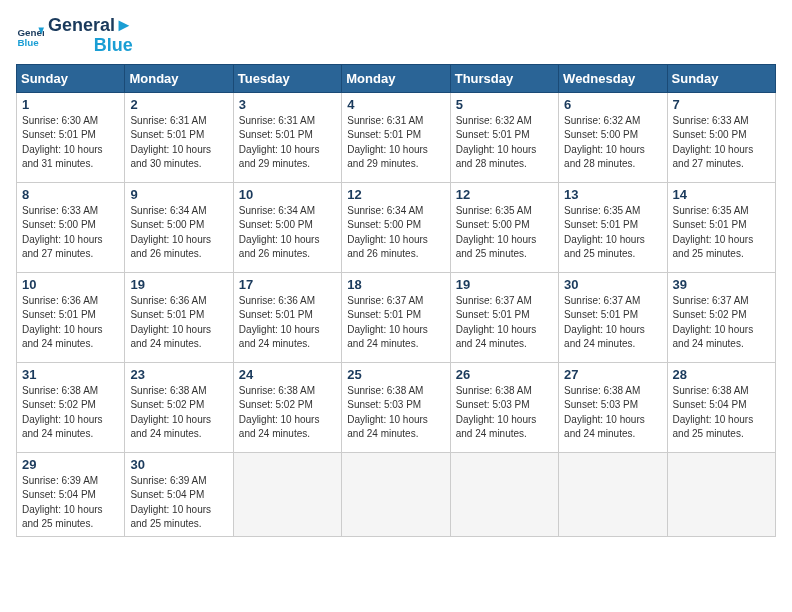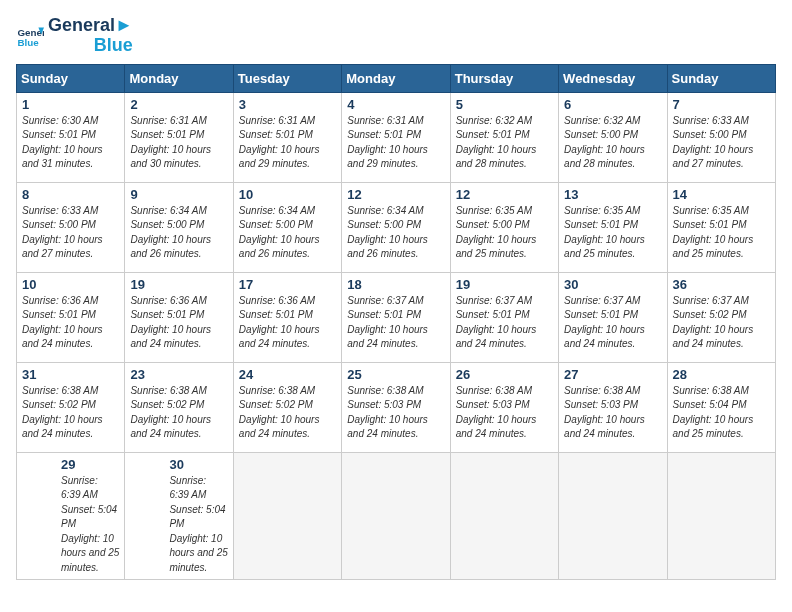--- a/index.html
+++ b/index.html
@@ -78,25 +78,23 @@
       font-size: 13px;
       font-weight: bold;
       color: #1a3a5c;
       display: block;
       margin-bottom: 2px;
     }
     .day-detail {
       font-size: 10px;
       line-height: 1.45;
       color: #333;
-      font-style: italic;
     }
     tr:last-child td {
       height: 70px;
-      padding-left: 44px;
     }
   </style>
 </head>
 <body>
 
 <div class="header">
   <div class="logo">
     <svg class="logo-icon" viewBox="0 0 40 40">
       <text x="2" y="20" font-size="14" font-weight="bold" fill="#1a3a5c">General</text>
       <text x="2" y="34" font-size="14" font-weight="bold" fill="#1a9ed4">Blue</text>
@@ -205,21 +203,21 @@
         </td>
         <td>
           <span class="day-num">19</span>
         <div class="day-detail">Sunrise: 6:37 AM<br>Sunset: 5:01 PM<br>Daylight: 10 hours and 24 minutes.</div>
         </td>
         <td>
           <span class="day-num">30</span>
         <div class="day-detail">Sunrise: 6:37 AM<br>Sunset: 5:01 PM<br>Daylight: 10 hours and 24 minutes.</div>
         </td>
         <td>
-          <span class="day-num">36</span>
+          <span class="day-num">39</span>
         <div class="day-detail">Sunrise: 6:37 AM<br>Sunset: 5:02 PM<br>Daylight: 10 hours and 24 minutes.</div>
         </td>
       </tr>
       <tr>
         <td>
           <span class="day-num">31</span>
         <div class="day-detail">Sunrise: 6:38 AM<br>Sunset: 5:02 PM<br>Daylight: 10 hours and 24 minutes.</div>
         </td>
         <td>
           <span class="day-num">23</span>

